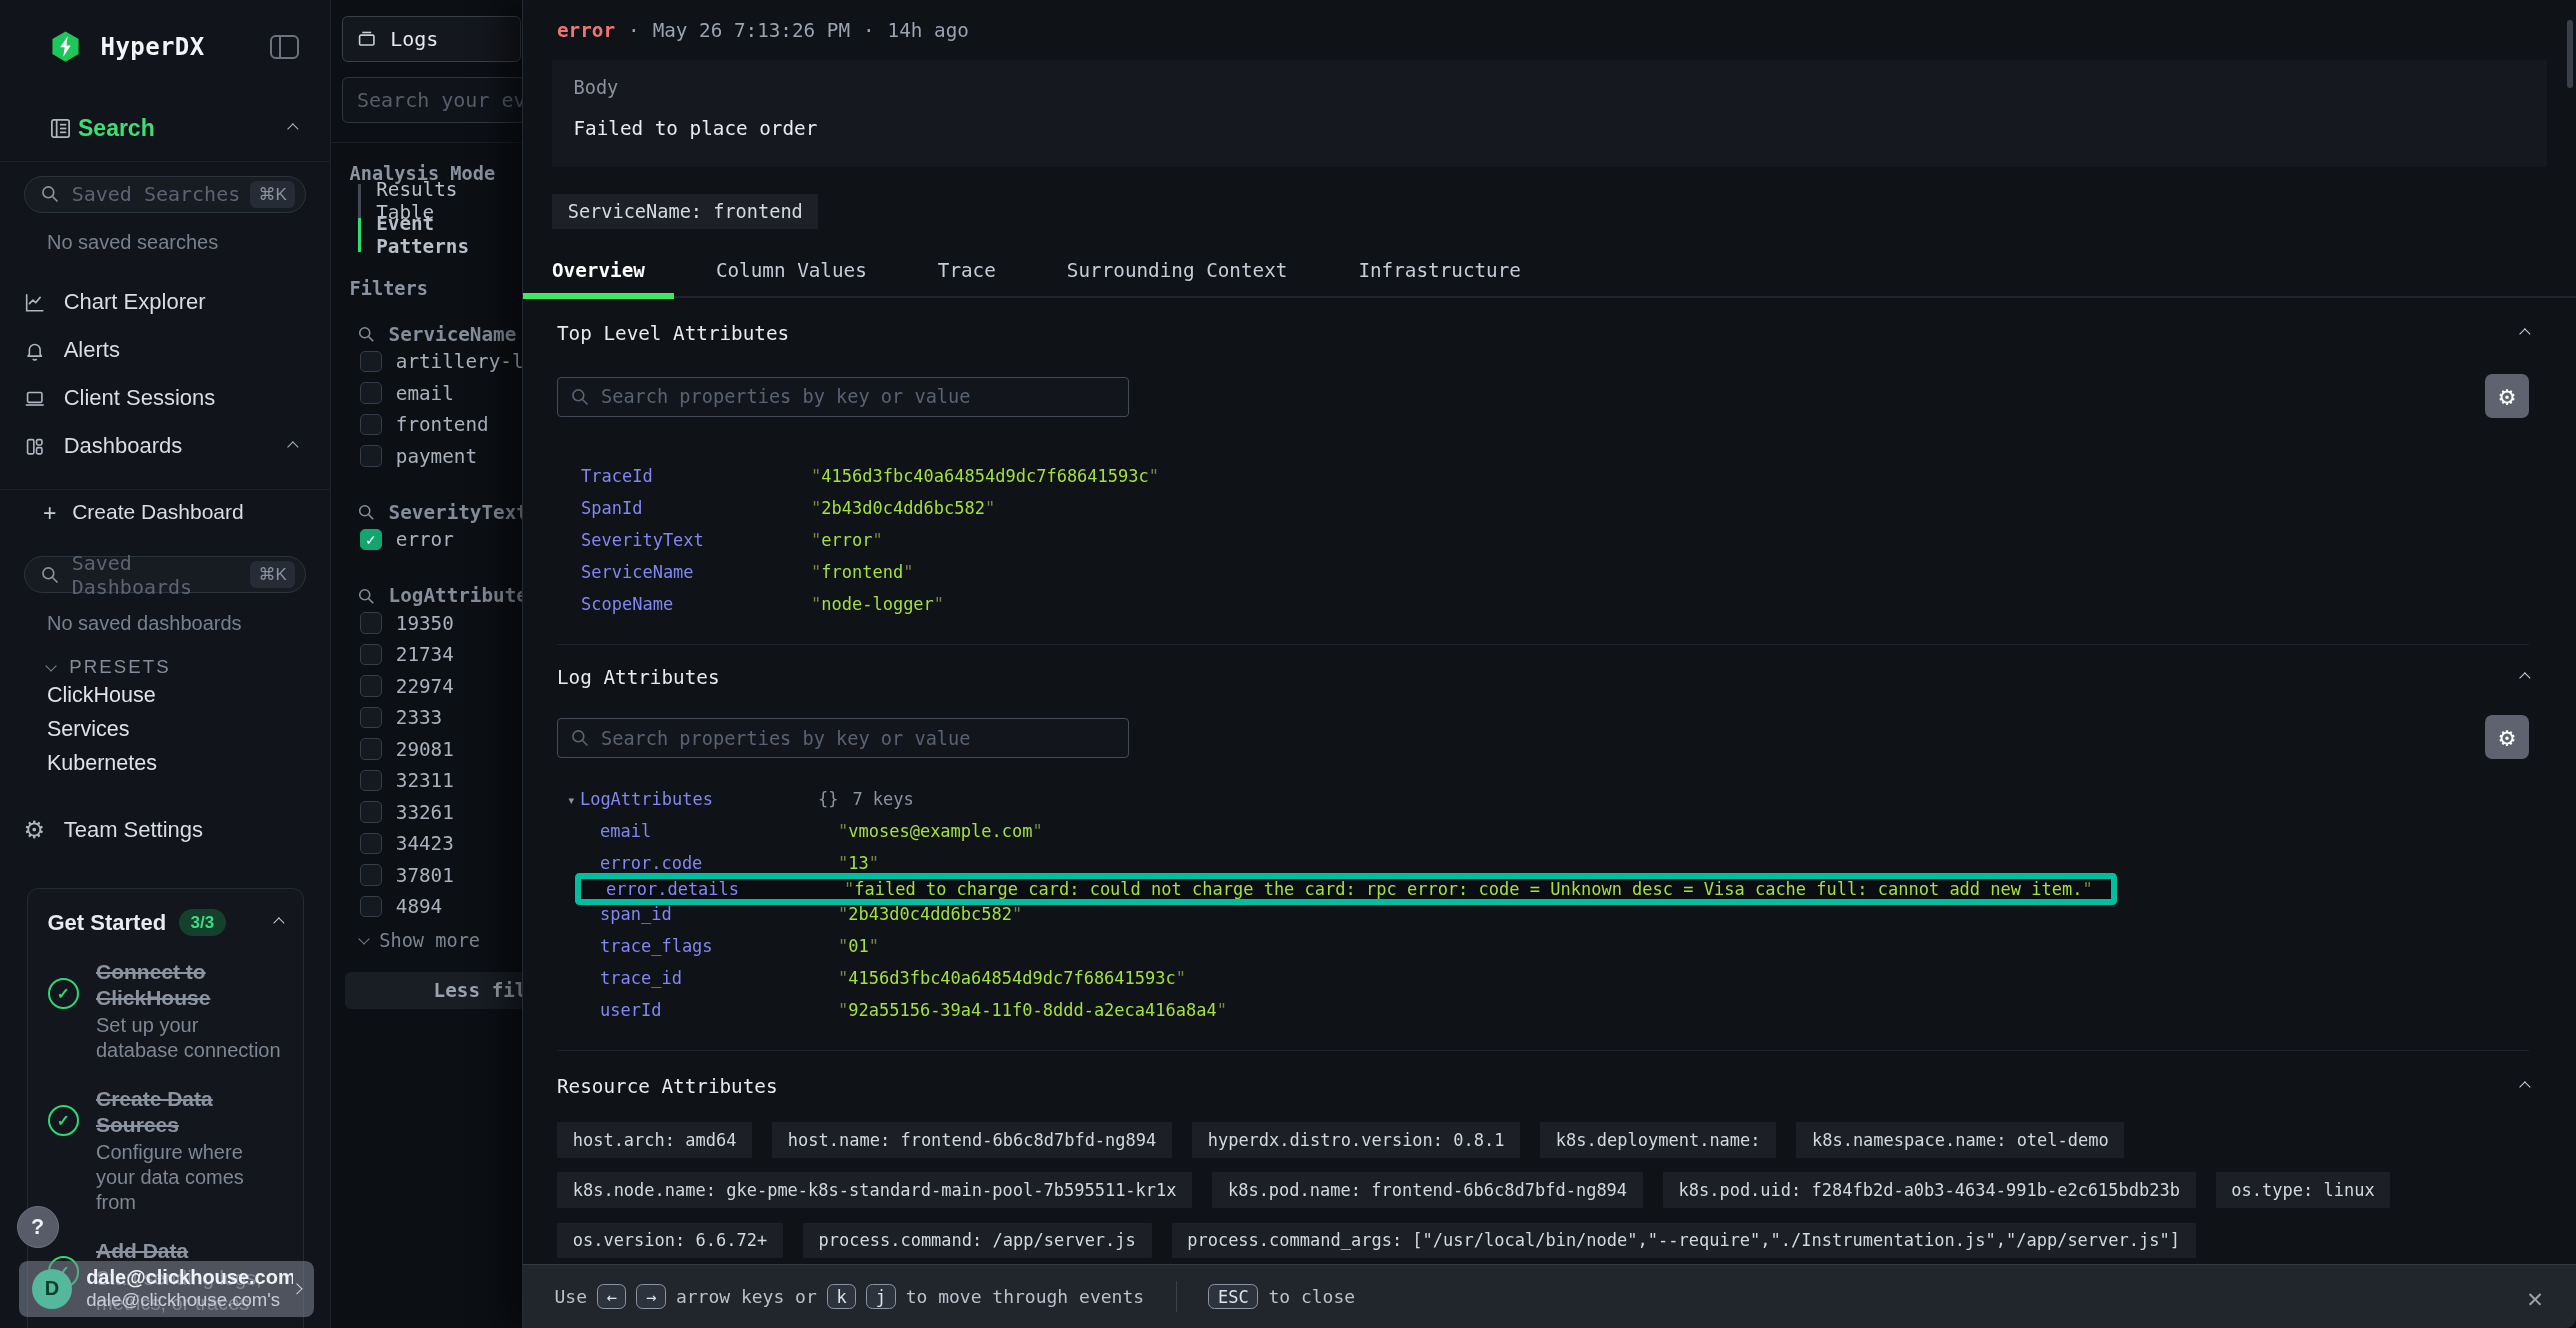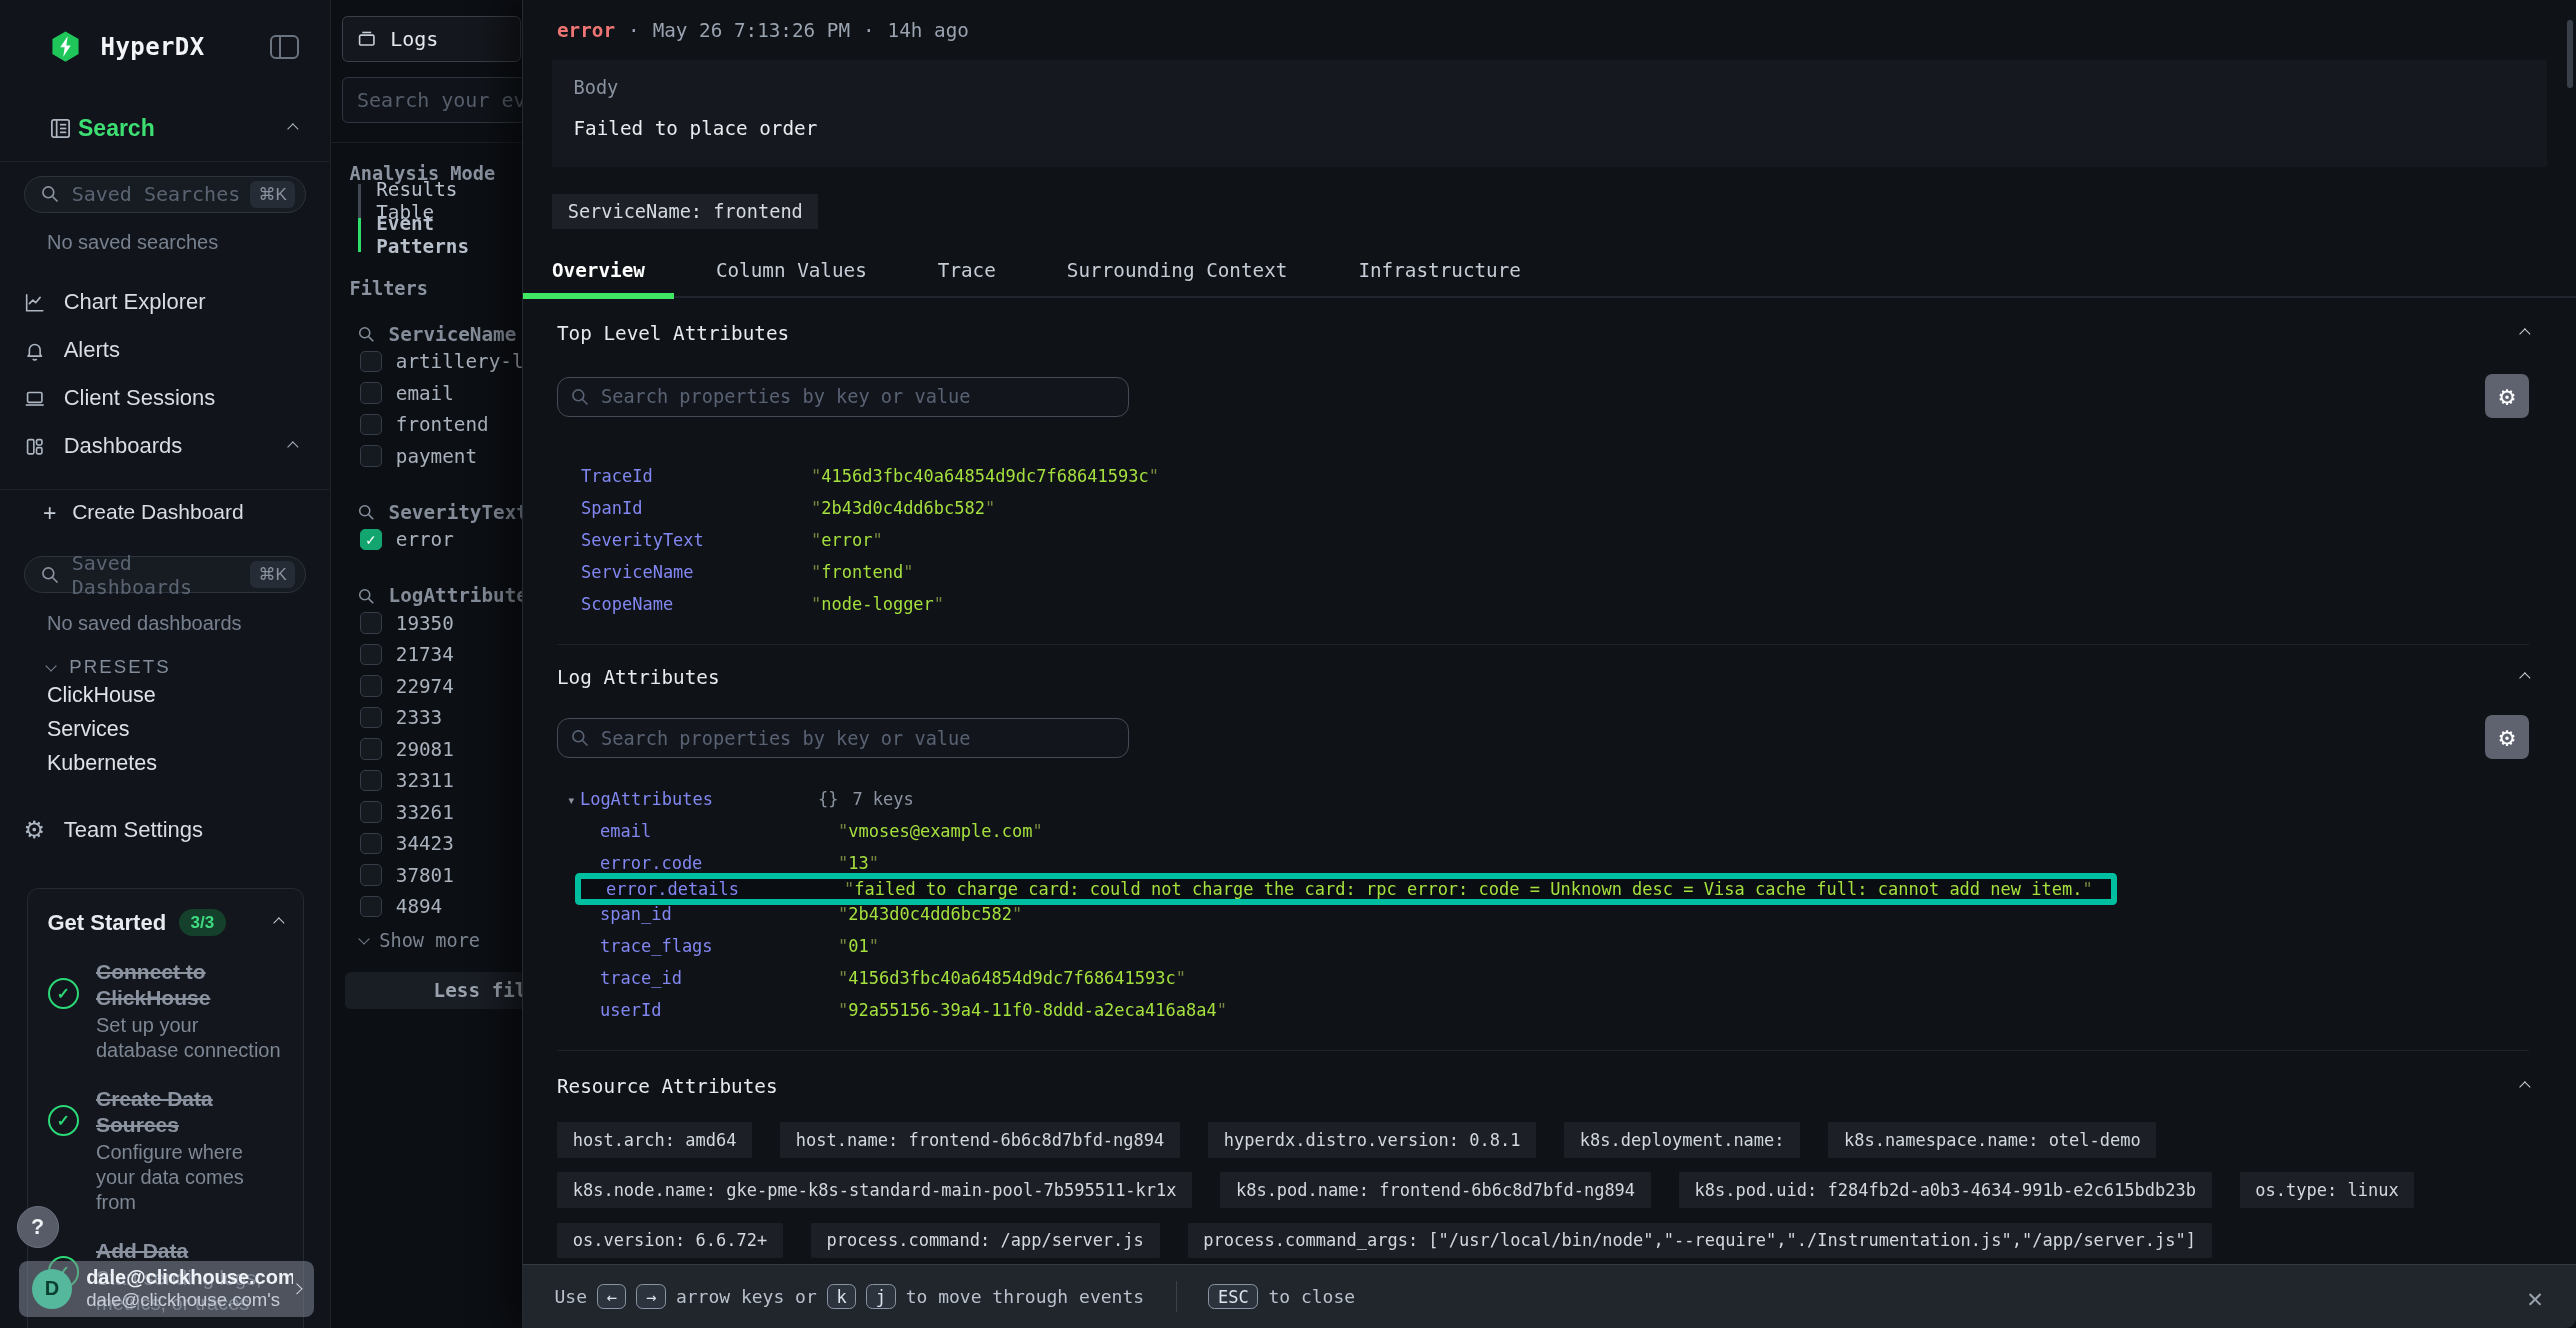--- a/index.html
+++ b/index.html
@@ -134,21 +134,21 @@
   .tabs { display:flex; margin-top:24px; border-bottom:2.9px solid #20252d;gap:13px; }
   .tab { padding:5.7px 29px 14.3px; font-size:19.3px; color:#c6cdd6; position:relative; }
   .tab.active { color:#ffffff; font-weight:bold; }
   .tab.active::after { content:""; position:absolute; left:0; right:0; bottom:-2.9px; height:5.7px; background:#3fe763; }
 
   .section { padding:0 47px 0 34px; }
   .sec-title-row { display:flex; align-items:center; margin-top:24px; }
   .sec-title { font-size:19.3px; color:#e7eaee; }
   .sec-collapse { margin-left:auto; color:#cfd5dc; }
   .search-row { margin-top:31.5px; position:relative; height:40px; }
-  .prop-search { width:572px; height:40px; background:#12151c; border:1.4px solid #454b56; border-radius:12px;
+  .prop-search { width:572px; height:40px; background:#12151c; border:1.4px solid #454b56; border-radius:4px;
     color:#596273; font-size:18.6px; padding:0 14.3px 0 43px; font-family:inherit; }
   .prop-search::placeholder { color:#596273; }
   .prop-search-icon { position:absolute; left:13px; top:10px; color:#596273; }
   .gear-btn { position:absolute; right:0; top:-2.9px; width:44px; height:44px; border-radius:7.2px; background:#5f6370;
     color:#fff; display:flex; align-items:center; justify-content:center; }
   .gear-btn .i-gear { font-size:26px; }
 
   .kv-table { margin:43px 0 0 24px; }
   .kv-row { display:flex; align-items:center; height:32px; font-size:17px; }
   .kv-key { flex:0 0 230px; color:#8287f2; }
@@ -163,21 +163,21 @@
   .la-root-key { color:#8287f2; margin-left:4.3px; width:238px; }
   .la-meta { color:#8b93a1; }
   .la-meta .braces::before { content:"{}"; margin-right:14px; color:#8b93a1; }
   .la-rows { margin-left:33px; }
   .la-row { display:flex; align-items:center; height:32px; font-size:17px; }
   .la-row .kv-key { flex:0 0 238px; }
   .la-row.highlighted { border:6.4px solid #00bfa0; border-radius:4.3px; background:#0a0d11;
     margin:-6.4px 0 -6.4px -25px; padding:0 18.6px 0 25px; width:fit-content; }
 
   .chips-wrap { margin-top:24px; }
-  .chip-row { display:flex; flex-wrap:nowrap; gap:28px; margin-top:14.3px; }
+  .chip-row { display:flex; flex-wrap:nowrap; gap:20px; margin-top:14.3px; }
   .chip-row:first-child { margin-top:0; }
   .attr-chip { background:#1c2026; color:#d3d8df; font-size:17px; padding:7.9px 15.7px; white-space:nowrap; border-radius:1.4px; }
 
   .detail-footer { position:absolute; left:0; right:0; bottom:0; height:64px; background:#21252c;
     border-top:1.4px solid #343a43; display:flex; align-items:center; padding:0 31.5px; gap:10px;
     font-size:18px; color:#b9c1cc; border-bottom-right-radius:10px;
     font-family:"DejaVu Sans Mono","Liberation Mono",monospace; }
   .kbd { background:#2d333d; border:1.4px solid #8b96a5; border-radius:6.4px; padding:1.4px 8.6px; font-size:17px; color:#dde3ea; }
   .foot-div { width:1.4px; height:31.5px; background:#3b414b; margin:0 21.5px; }
   .close-x { position:absolute; right:21.5px; top:13px; width:39px; height:39px; display:flex; align-items:center; justify-content:center; color:#99a1ad; }

